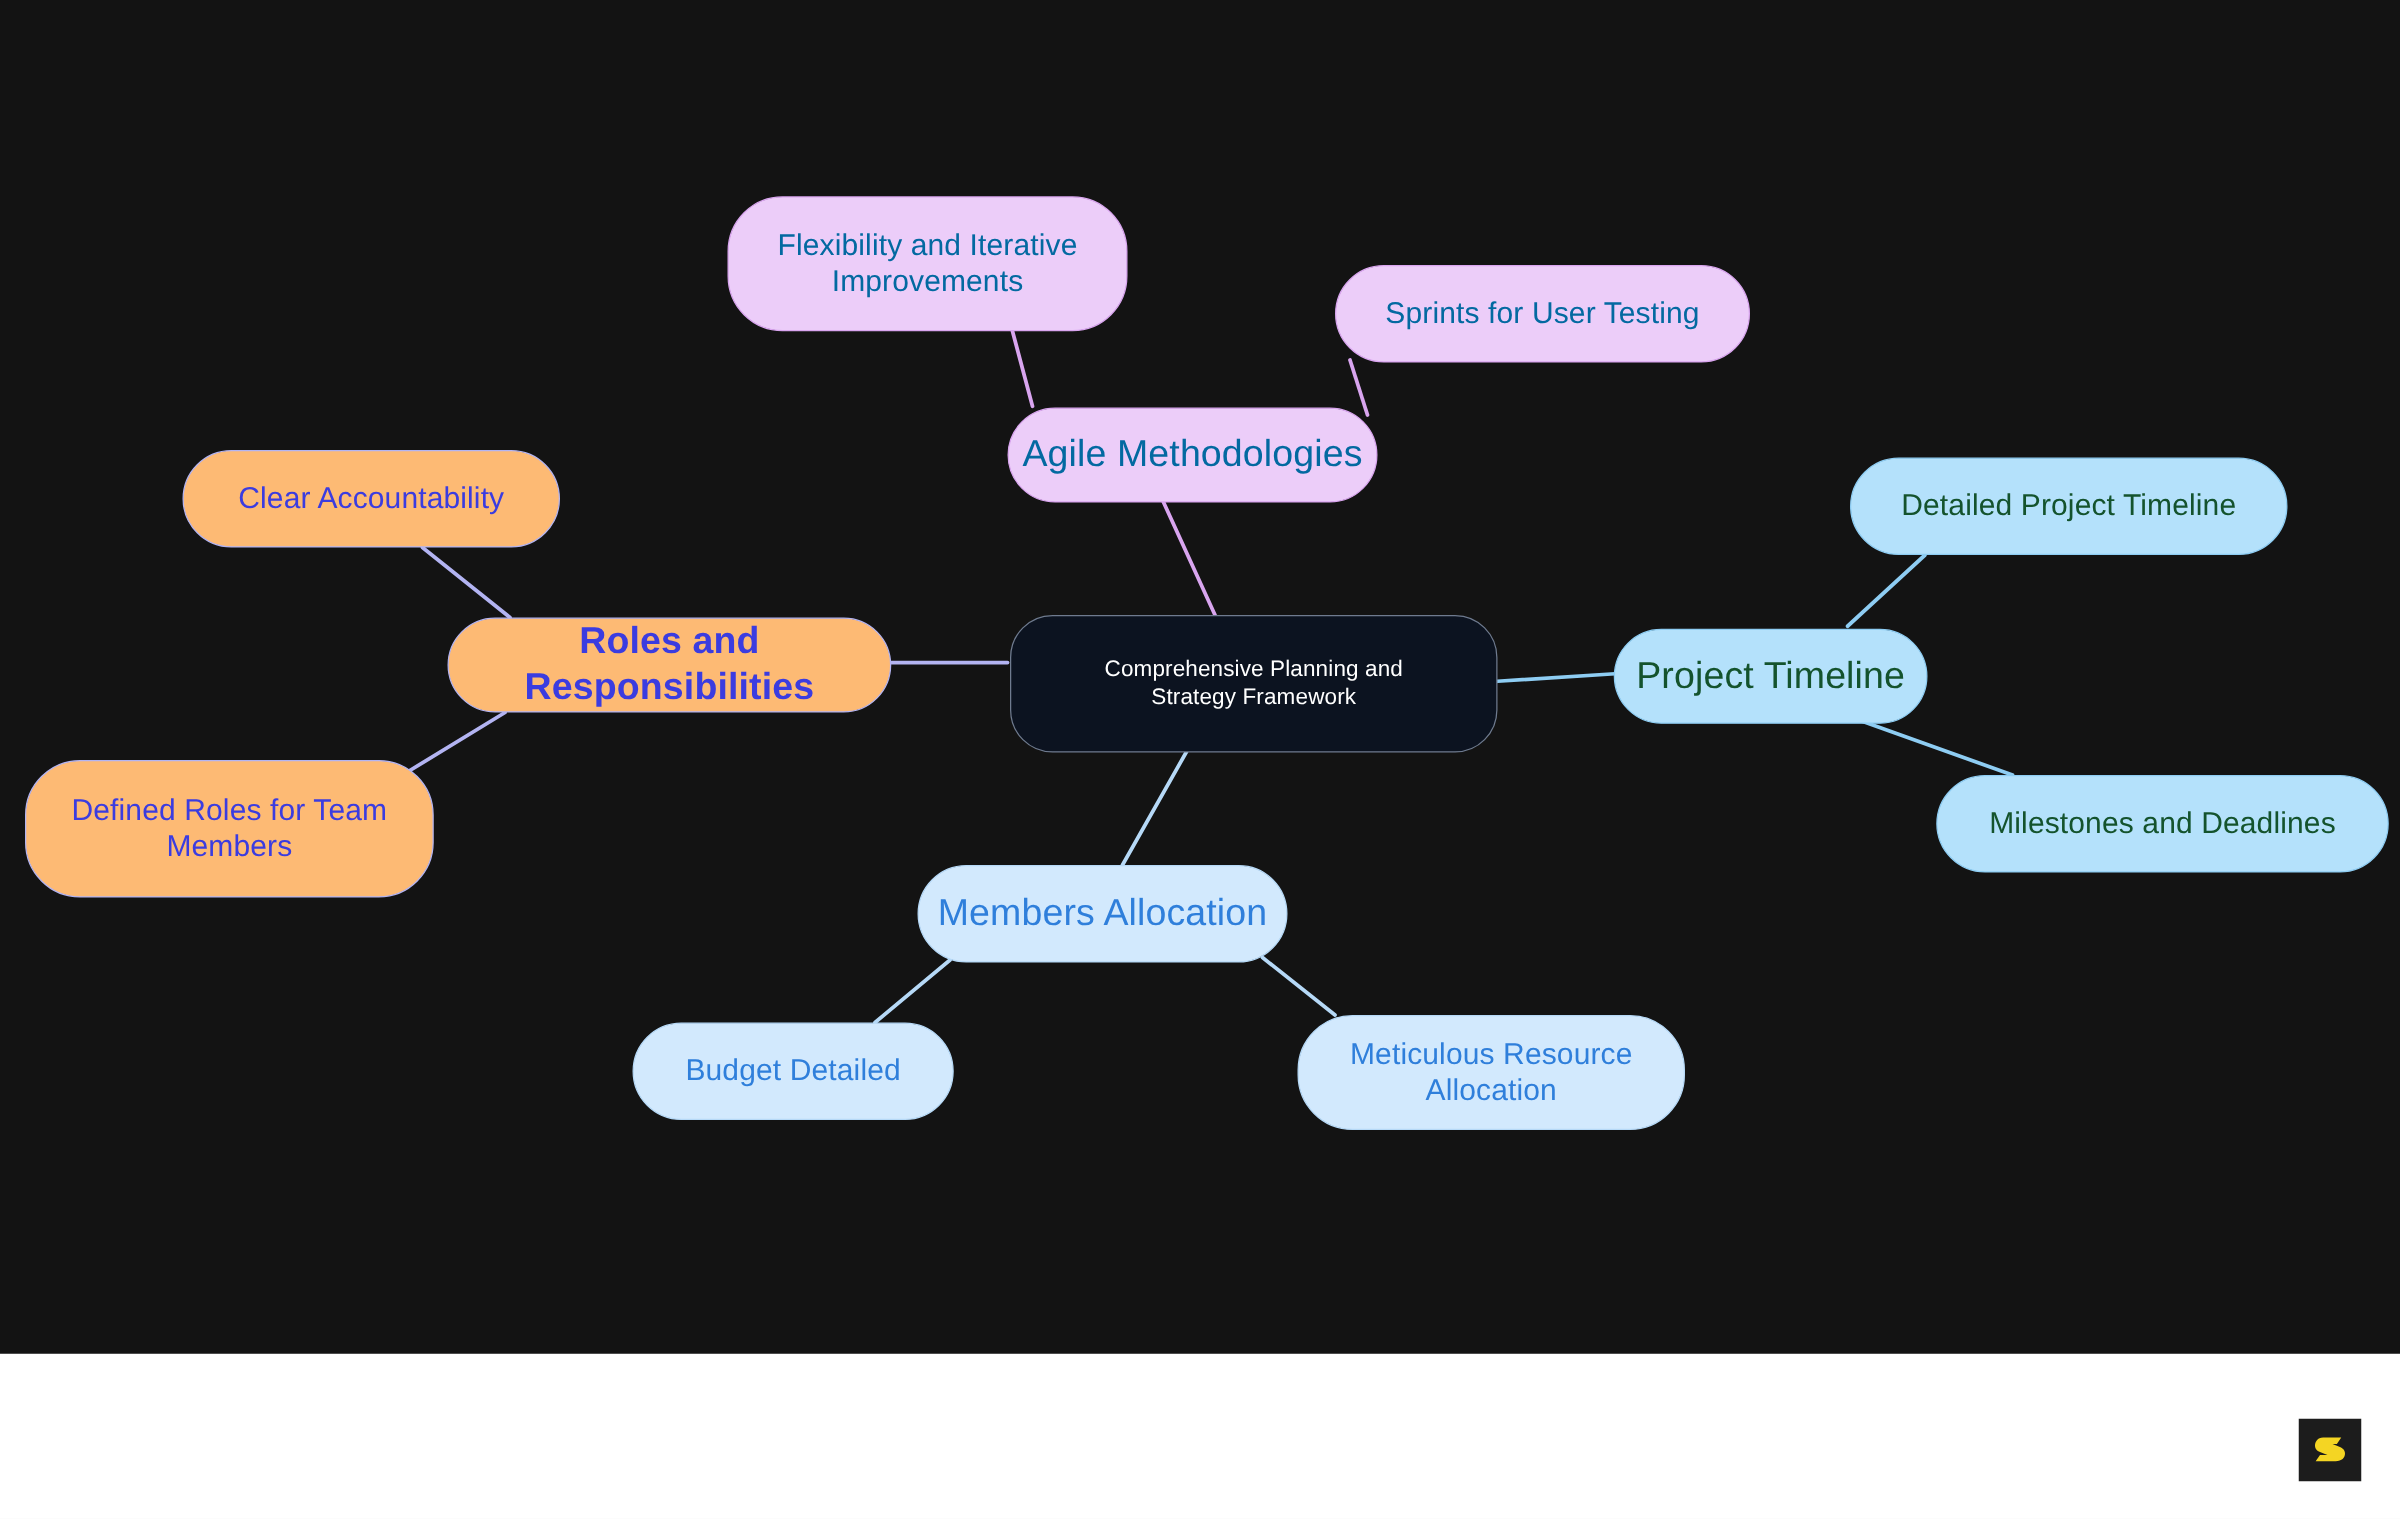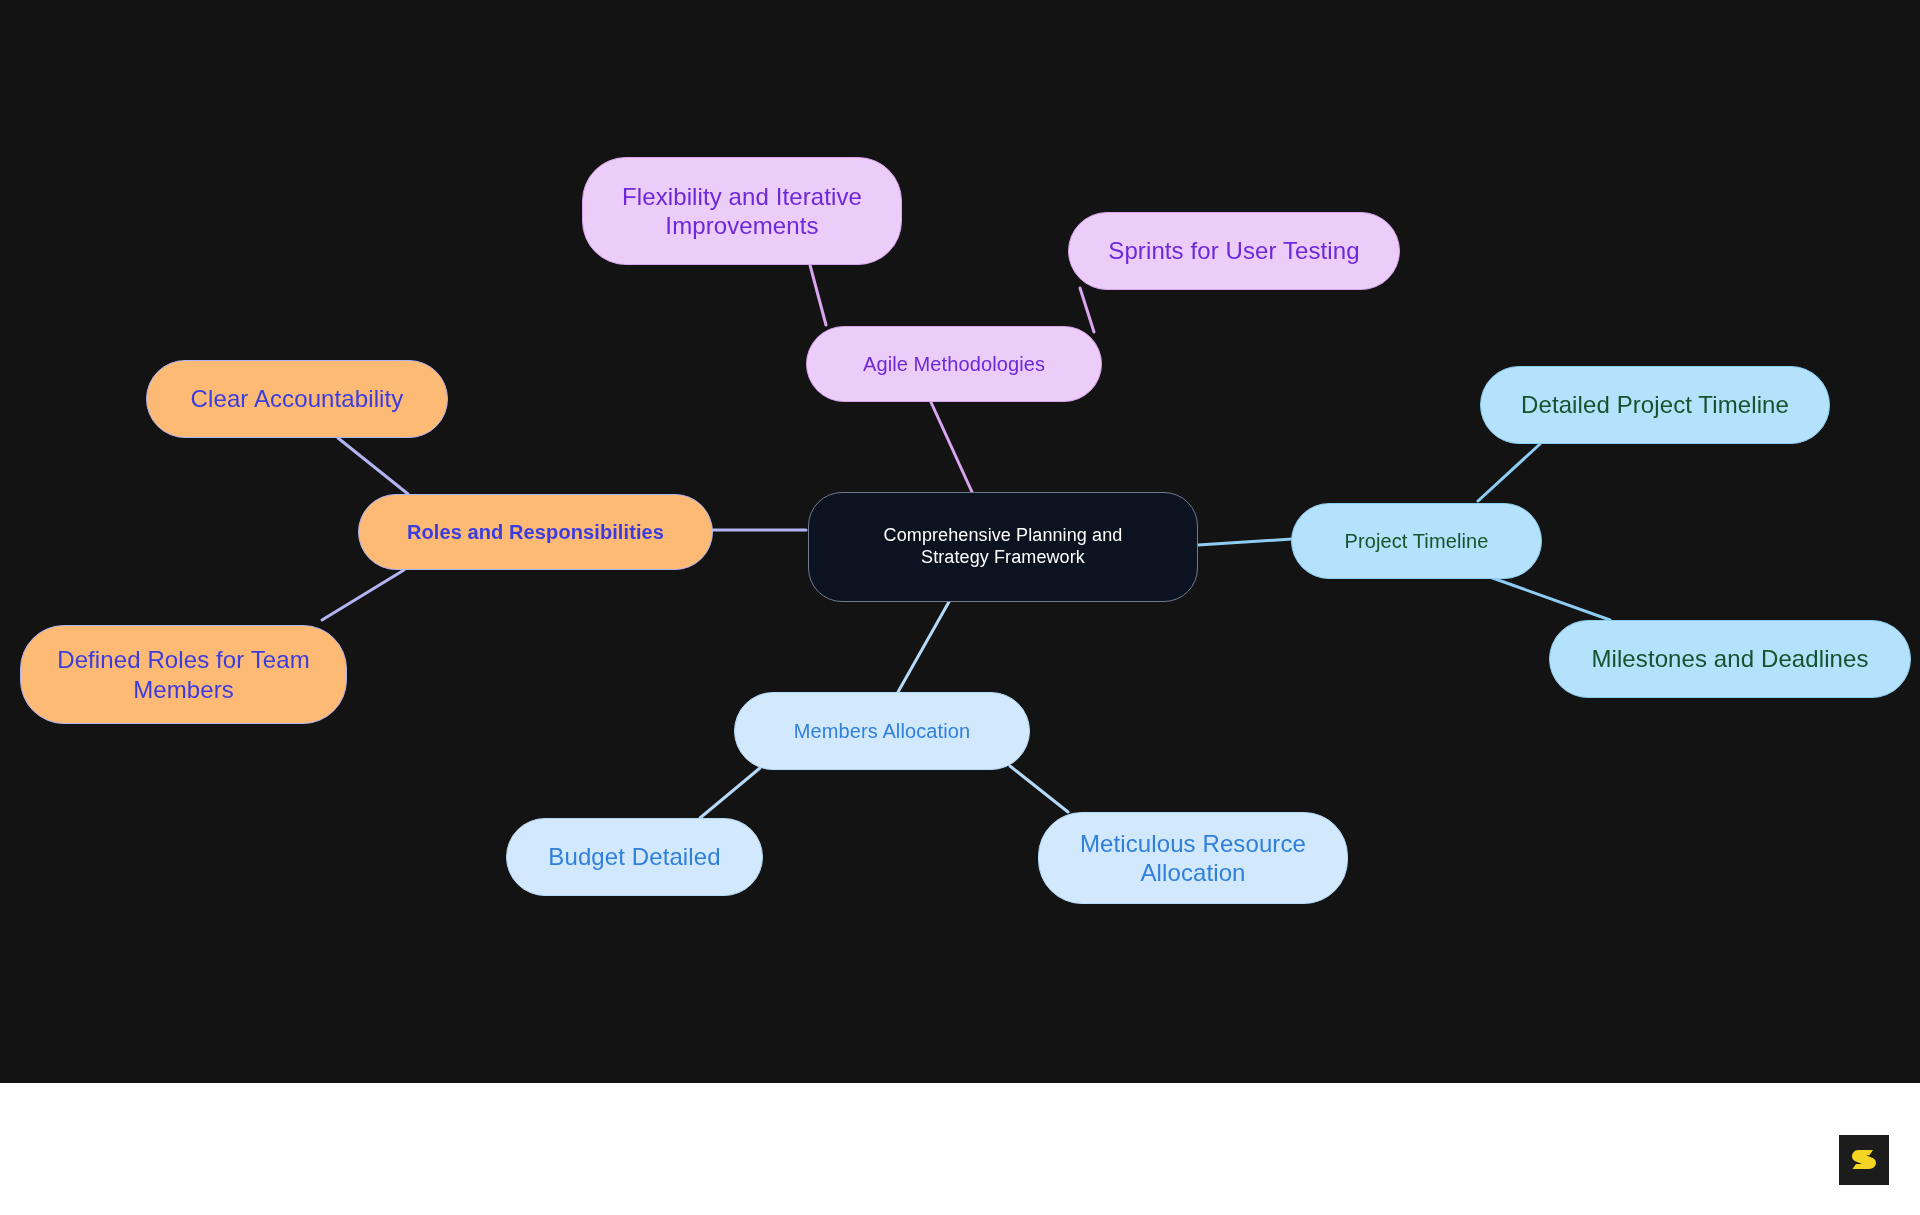--- a/index.html
+++ b/index.html
@@ -55,28 +55,28 @@
 
   .node.central {
     border-radius: 34px;
     background: #0c1320;
     border: 1.6px solid #6f7b8f;
     color: #ffffff;
     font-size: 18px;
   }
 
   .node.branch {
-    font-size: 20px;
+    font-size: 30px;
   }
 
   .node.leaf {
     font-size: 24px;
   }
 
-  .fam-purple  { background: #eccdf9; color: #6d28d9; border: 1.5px solid #d9a5ef; }
+  .fam-purple  { background: #eccdf9; color: #0369a1; border: 1.5px solid #d9a5ef; }
   .fam-peri    { background: #fdba74; color: #3b3ce0; border: 1.5px solid #b3b4f2; }
   .fam-blue    { background: #b4e1fb; color: #14532d; border: 1.5px solid #8ecdf3; }
   .fam-blue-pale { background: #d2e9fd; color: #2f7fdb; border: 1.5px solid #b6d9f7; }
 
   #logo {
     position: absolute;
     width: 50px;
     height: 50px;
     background: #1c1c1c;
     display: flex;
@@ -106,21 +106,21 @@
       </svg>
     <div id="nodes">
         <div class="node central" style="left: 808px; top: 492px; width: 390px; height: 110px;">Comprehensive Planning and
 Strategy Framework</div>
         <div class="node branch fam-purple" style="left: 806px; top: 326px; width: 296px; height: 76px;">Agile Methodologies</div>
         <div class="node leaf fam-purple" style="left: 582px; top: 157px; width: 320px; height: 108px;">Flexibility and Iterative
 Improvements</div>
         <div class="node leaf fam-purple" style="left: 1068px; top: 212px; width: 332px; height: 78px;">Sprints for User Testing</div>
         <div class="node branch fam-peri" style="left: 358px; top: 494px; width: 355px; height: 76px; font-weight: bold;">Roles and Responsibilities</div>
         <div class="node leaf fam-peri" style="left: 146px; top: 360px; width: 302px; height: 78px;">Clear Accountability</div>
-        <div class="node leaf fam-peri" style="left: 20px; top: 608px; width: 327px; height: 99px; margin-top: 17px;">Defined Roles for Team
+        <div class="node leaf fam-peri" style="left: 20px; top: 608px; width: 327px; height: 110px;">Defined Roles for Team
 Members</div>
         <div class="node branch fam-blue" style="left: 1291px; top: 503px; width: 251px; height: 76px;">Project Timeline</div>
         <div class="node leaf fam-blue" style="left: 1480px; top: 366px; width: 350px; height: 78px;">Detailed Project Timeline</div>
         <div class="node leaf fam-blue" style="left: 1549px; top: 620px; width: 362px; height: 78px;">Milestones and Deadlines</div>
         <div class="node branch fam-blue-pale" style="left: 734px; top: 692px; width: 296px; height: 78px;">Members Allocation</div>
         <div class="node leaf fam-blue-pale" style="left: 506px; top: 818px; width: 257px; height: 78px;">Budget Detailed</div>
         <div class="node leaf fam-blue-pale" style="left: 1038px; top: 812px; width: 310px; height: 92px;">Meticulous Resource
 Allocation</div>
       </div>
   </div>

